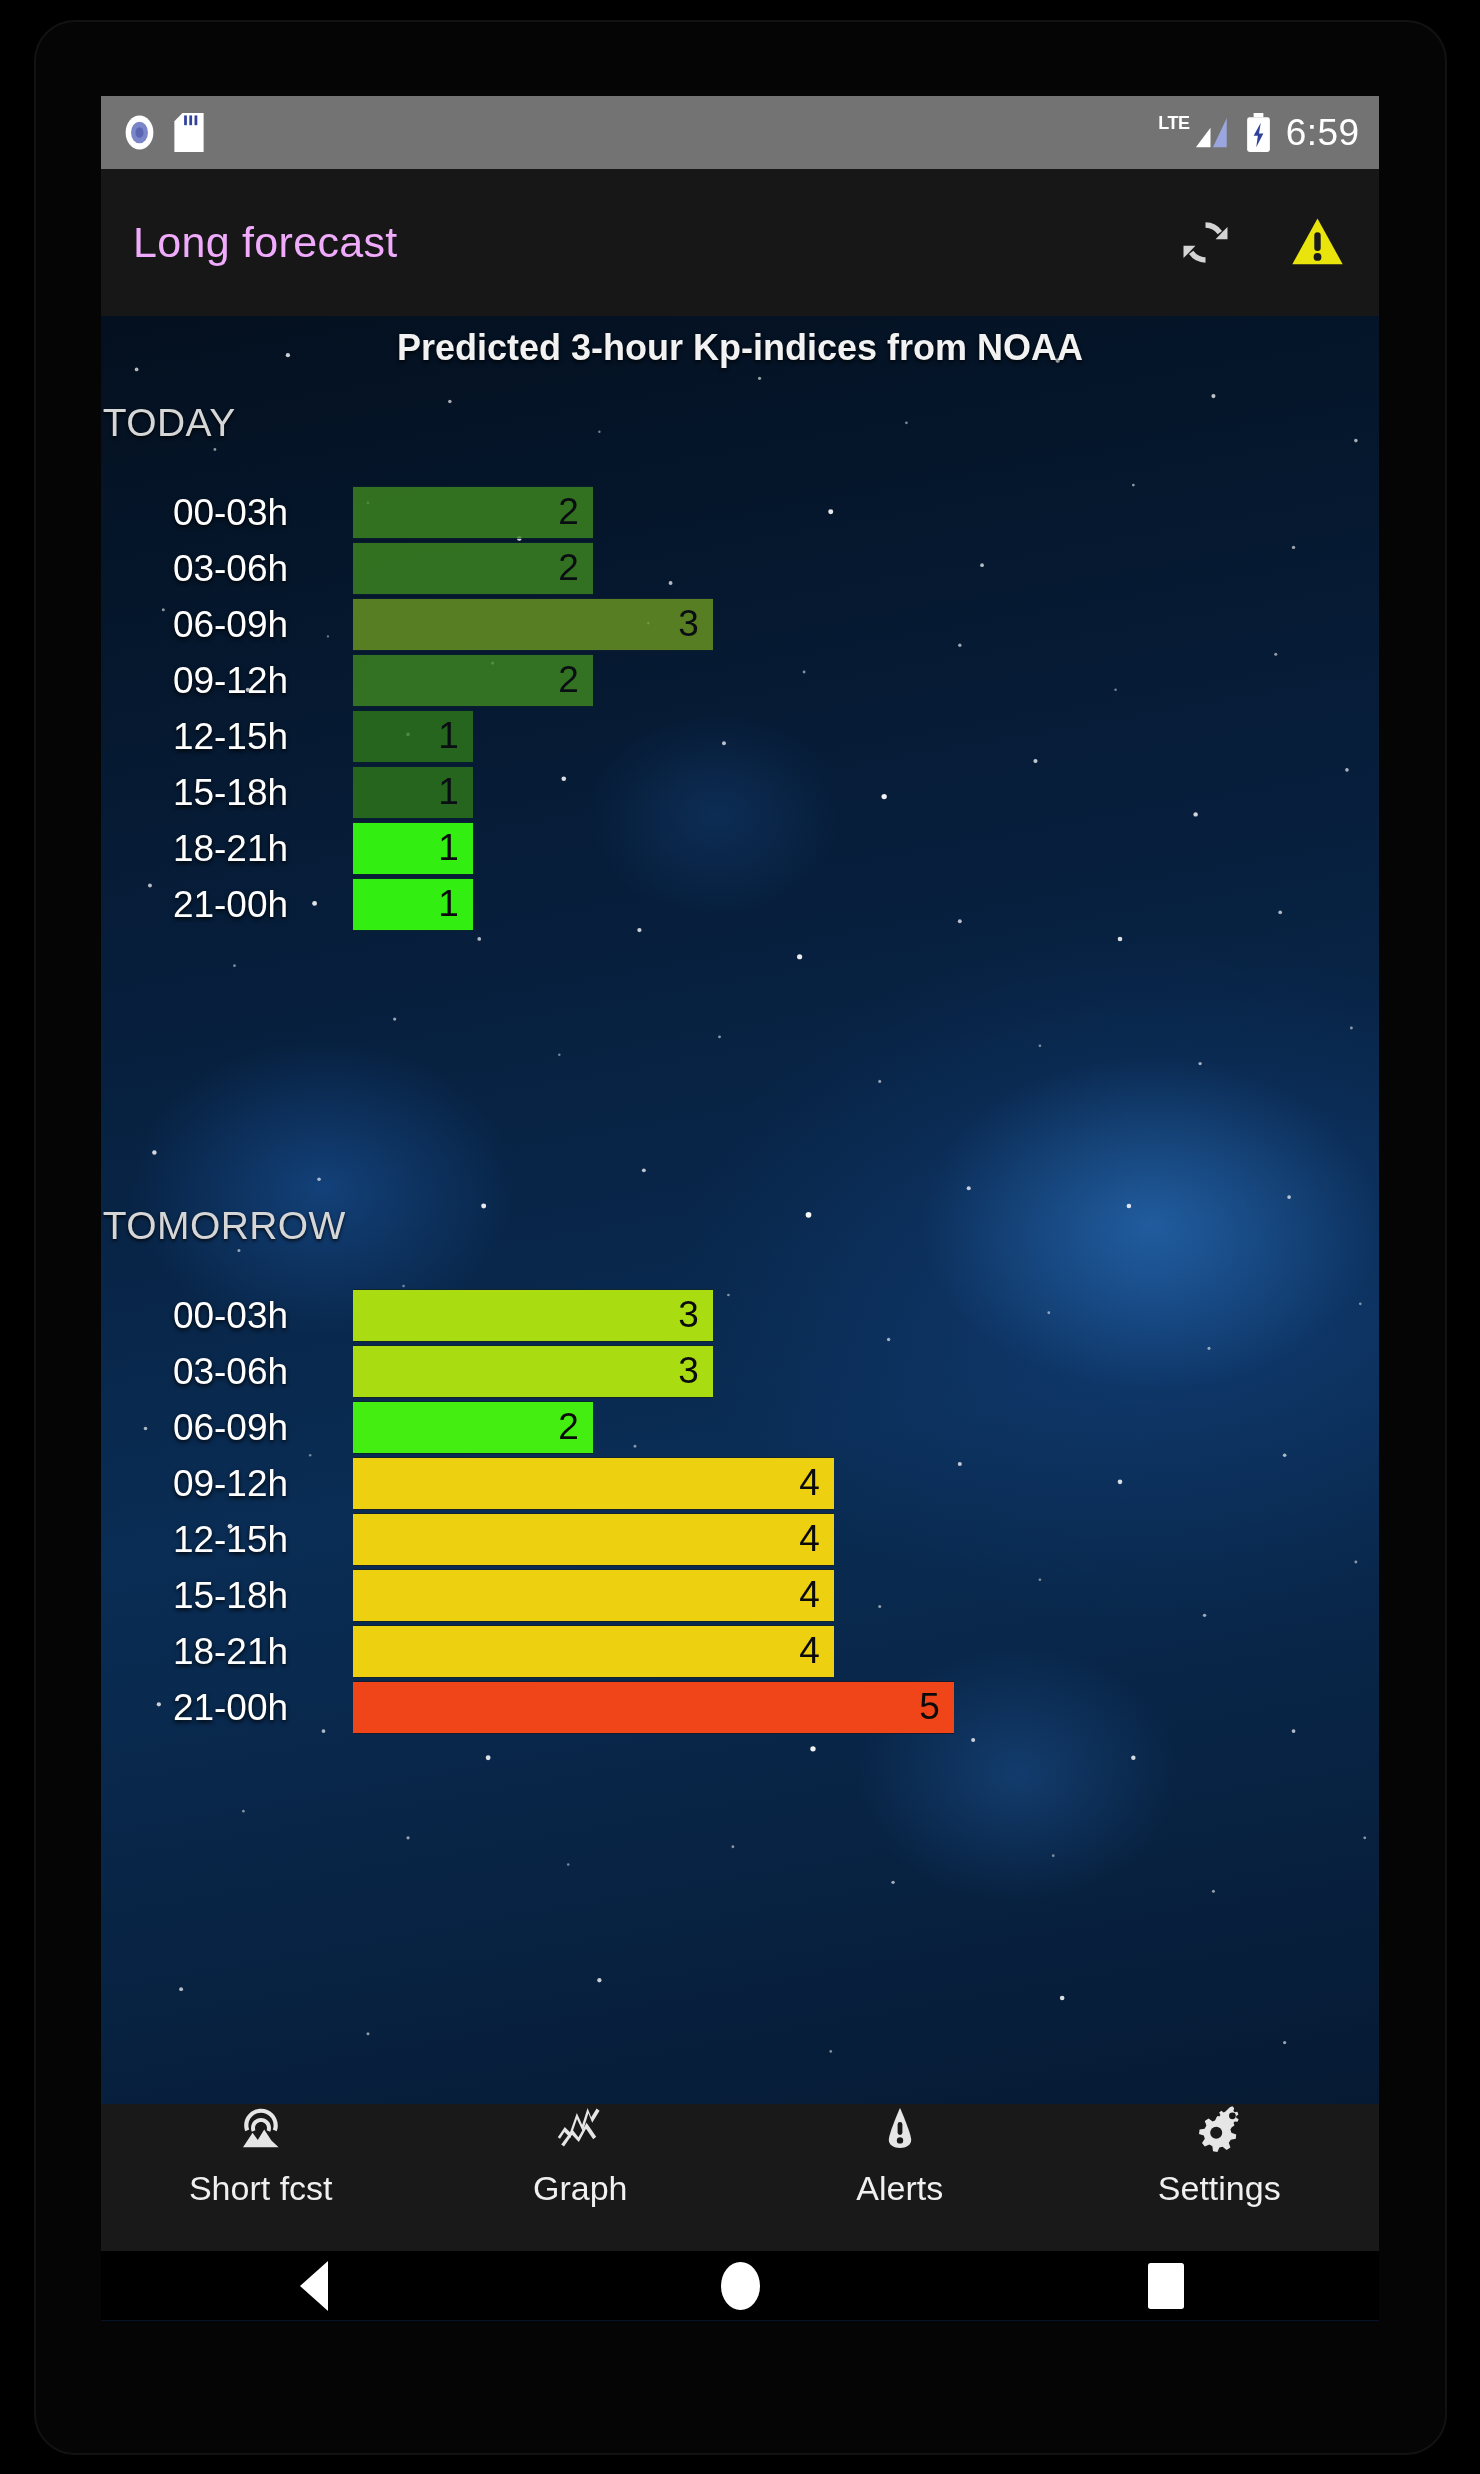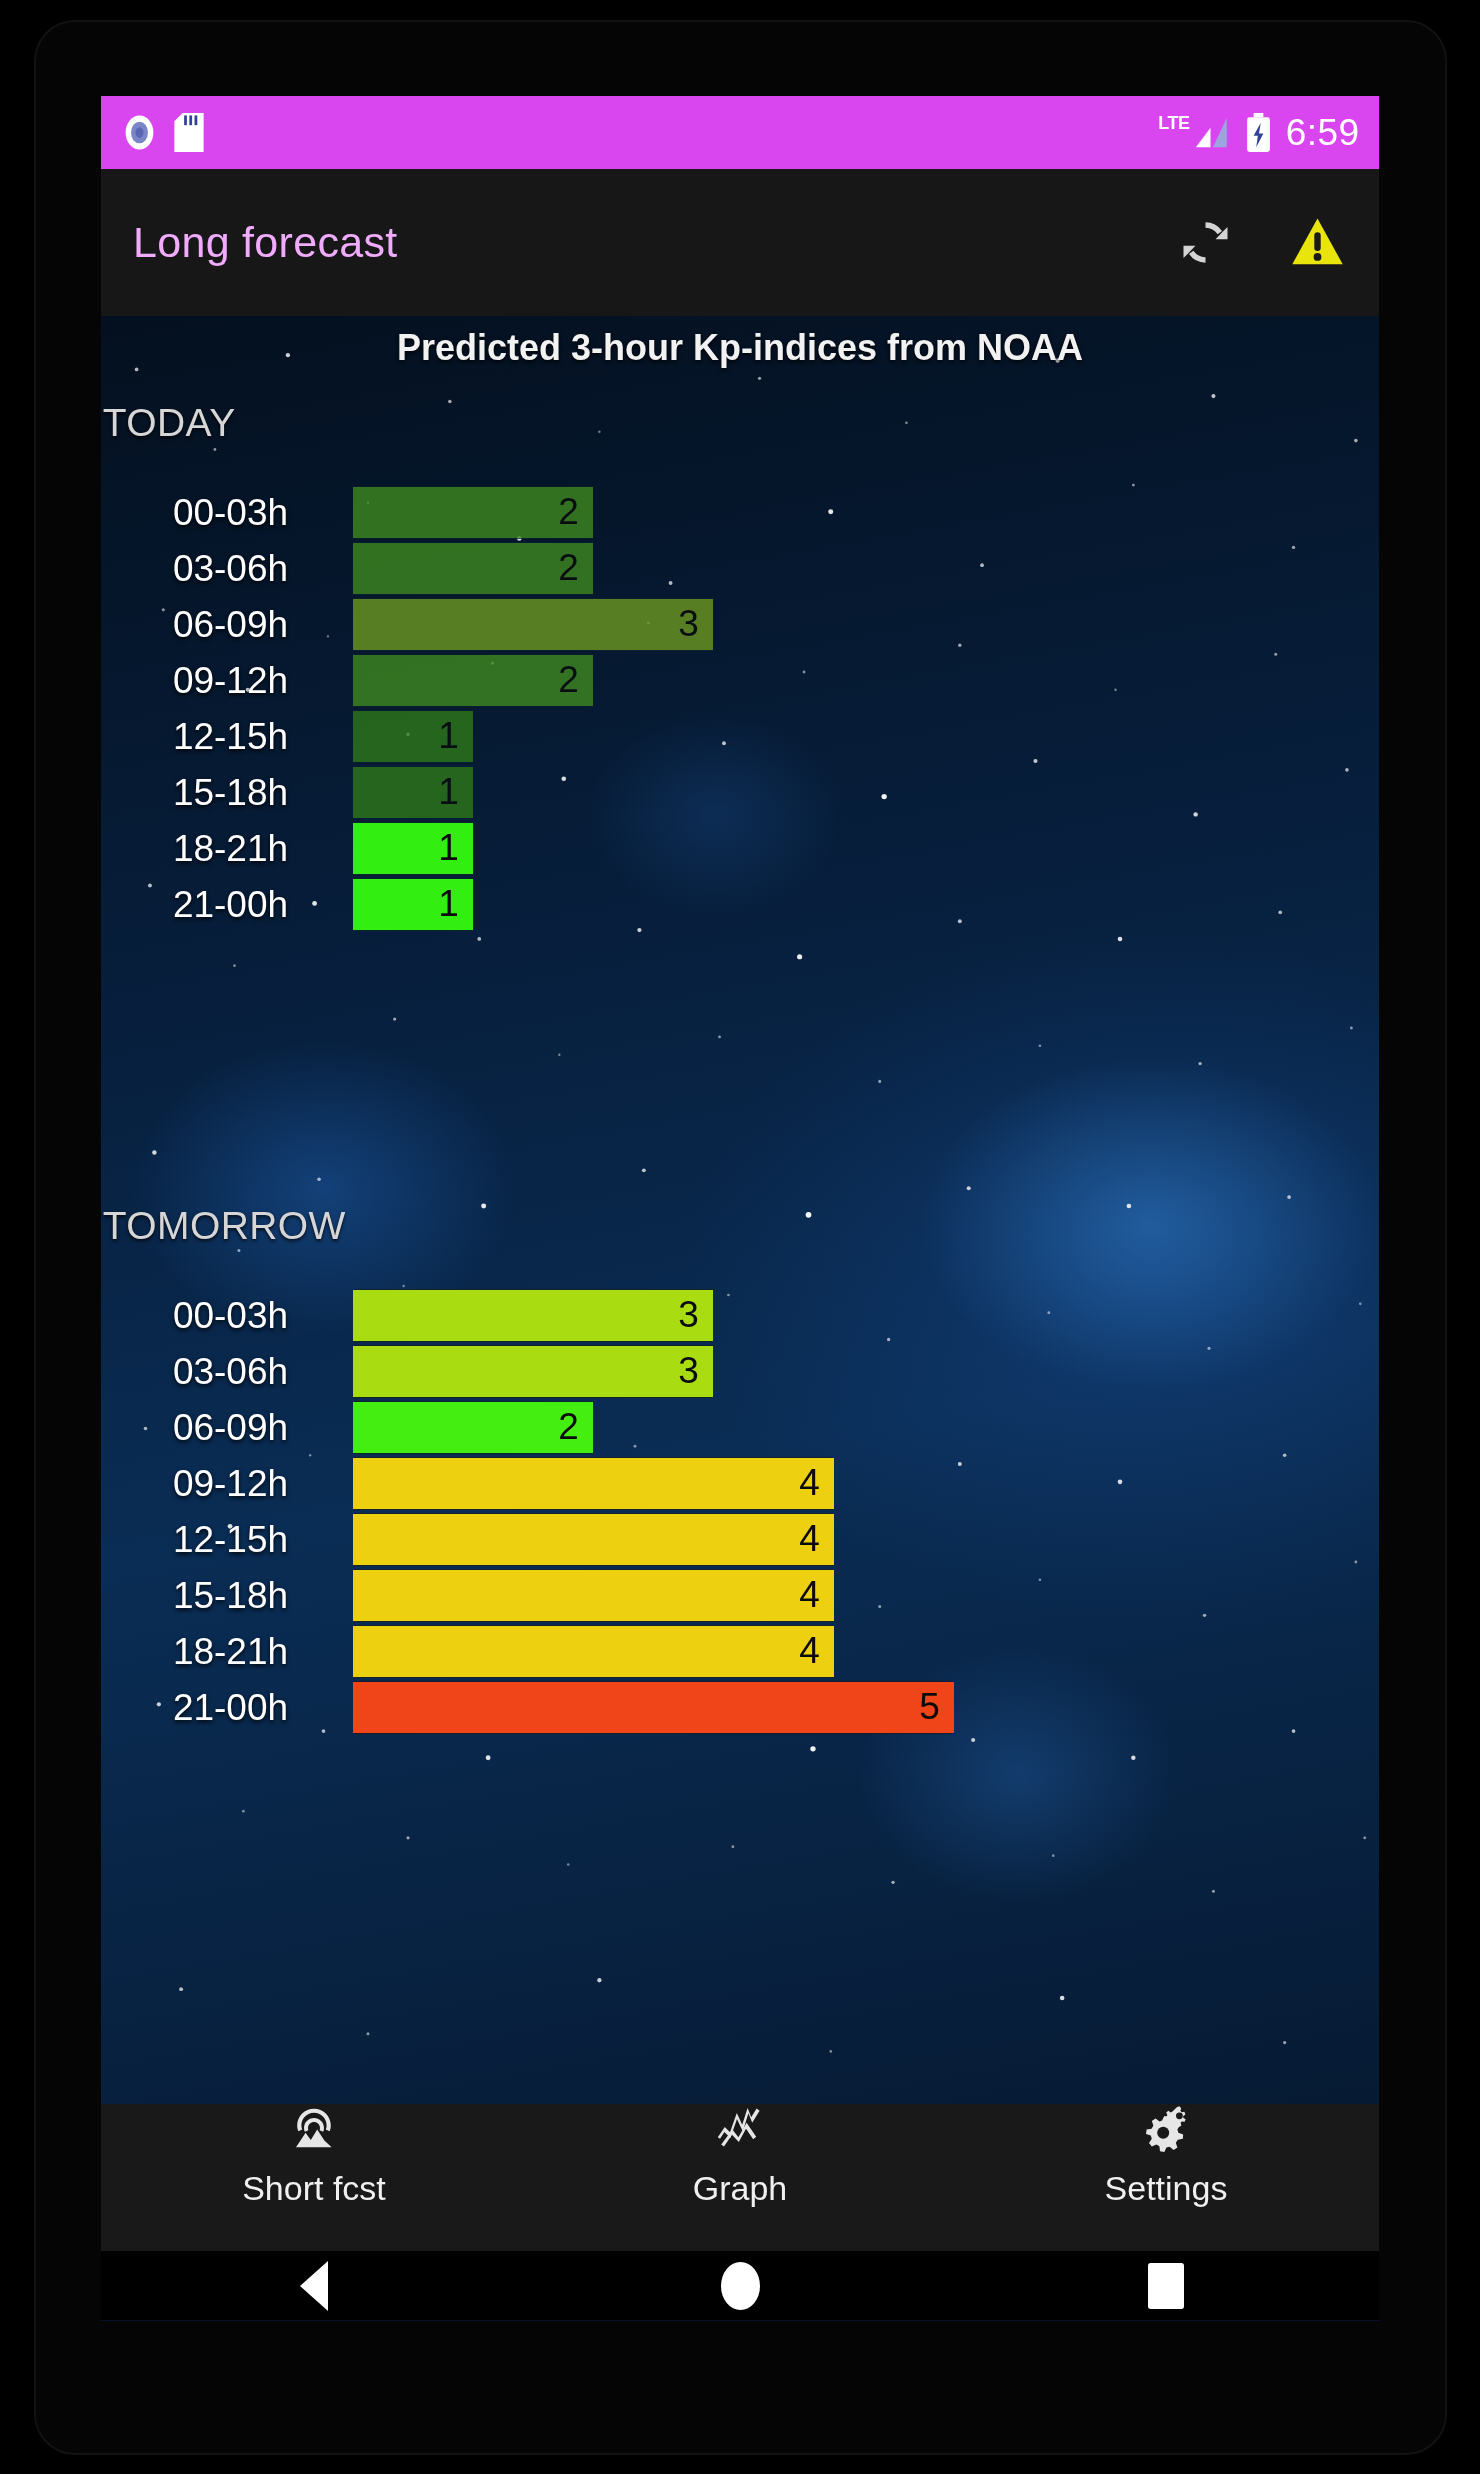--- a/index.html
+++ b/index.html
@@ -28,21 +28,21 @@
     left: 101px; top: 96px;
     width: 1278px; height: 2225px;
     background: #06122a;
     overflow: hidden;
   }
 
   
   #status-bar {
     position: absolute; left: 0; top: 0;
     width: 100%; height: 73px;
-    background: #d946ef;
+    background: #737373;
     display: flex; align-items: center;
     padding: 0 19.6px;
   }
   .sb-left { display: flex; align-items: center; gap: 16px; }
   .sb-right { margin-left: auto; display: flex; align-items: center; gap: 14.2px; }
   .sb-time {
     color: #ffffff; font-size: 37px; letter-spacing: 0.4px;
     font-family: "Liberation Sans", sans-serif;
   }
   .icon-rec { width: 37px; height: 37px; }
@@ -478,20 +478,28 @@
         </div>
         <div class="nav-item">
           <span><svg class="nav-ic" viewBox="0 0 24 24">
               <path d="M2 17.4 L4.2 14 L7.2 17 L10.5 7.5 L13.4 13.8 L16.2 4.6 L18.1 9.4 L21.8 3.4 L20.3 2.3 L17.6 6.6 L15.8 2 L13.1 10.4 L10.4 4.5 L7 14.1 L4.4 11.5 L0.9 16.6 Z" fill="#e6e6e6"></path>
               <path d="M4 21.2 L8 15.4 L11.4 19 L15 12.4 L18.6 17.6 L20.1 16.4 L15.3 9.4 L11.2 16.6 L8.2 12.8 L2.6 20.2 Z" fill="#e6e6e6"></path>
             </svg></span>
           <span class="nav-label">Graph</span>
         </div>
         <div class="nav-item">
           <span><svg class="nav-ic" viewBox="0 0 24 24">
+              <path d="M12 2 C12 2 6.4 14.6 6.4 18 C6.4 20.4 8.9 22 12 22 C15.1 22 17.6 20.4 17.6 18 C17.6 14.6 12 2 12 2 Z" fill="#e6e6e6"></path>
+              <rect x="10.8" y="9" width="2.4" height="6.5" rx="1.2" fill="#191919"></rect>
+              <circle cx="12" cy="18.2" r="1.6" fill="#191919"></circle>
+            </svg></span>
+          <span class="nav-label">Alerts</span>
+        </div>
+        <div class="nav-item">
+          <span><svg class="nav-ic" viewBox="0 0 24 24">
               <path d="M10 8.2 l1.2-2.2 2.1 .6 .4 2.5 1.5 .9 2.3-1 1.5 1.6-1.3 2.2 .5 1.6 2.4 .8-.2 2.2-2.5 .5-1 1.5 .8 2.4-1.9 1.2-2-1.6-1.6 .3-1 2.3-2.2-.4-.3-2.5-1.5-.9-2.3 1-1.4-1.7 1.4-2.1-.5-1.6-2.4-.8 .3-2.2 2.5-.4 .9-1.6-.8-2.3 1.9-1.2 2 1.5 Z" fill="#e6e6e6"></path>
               <circle cx="10.6" cy="14.4" r="3" fill="#191919"></circle>
               <path d="M17.4 1.6 l1.3-.5 .9 1 -.4 1.3 .6 .7 1.4-.2 .5 1.3-1.1 .8 0 .9 1.2 .7-.5 1.3-1.4-.2-.6 .7 .4 1.3-1.2 .8-1-.9-.9 .3-.3 1.3-1.4-.1-.2-1.3-.8-.4-1.1 .8-1-1 .6-1.2-.3-.8-1.4-.3 .2-1.4 1.3-.2 .5-.8-.6-1.2 1.1-.9 1.1 .8 .8-.3 Z" fill="#e6e6e6"></path>
               <circle cx="18.7" cy="5.9" r="1.7" fill="#191919"></circle>
             </svg></span>
           <span class="nav-label">Settings</span>
         </div>
       </div>
 
     <div id="android-nav">

